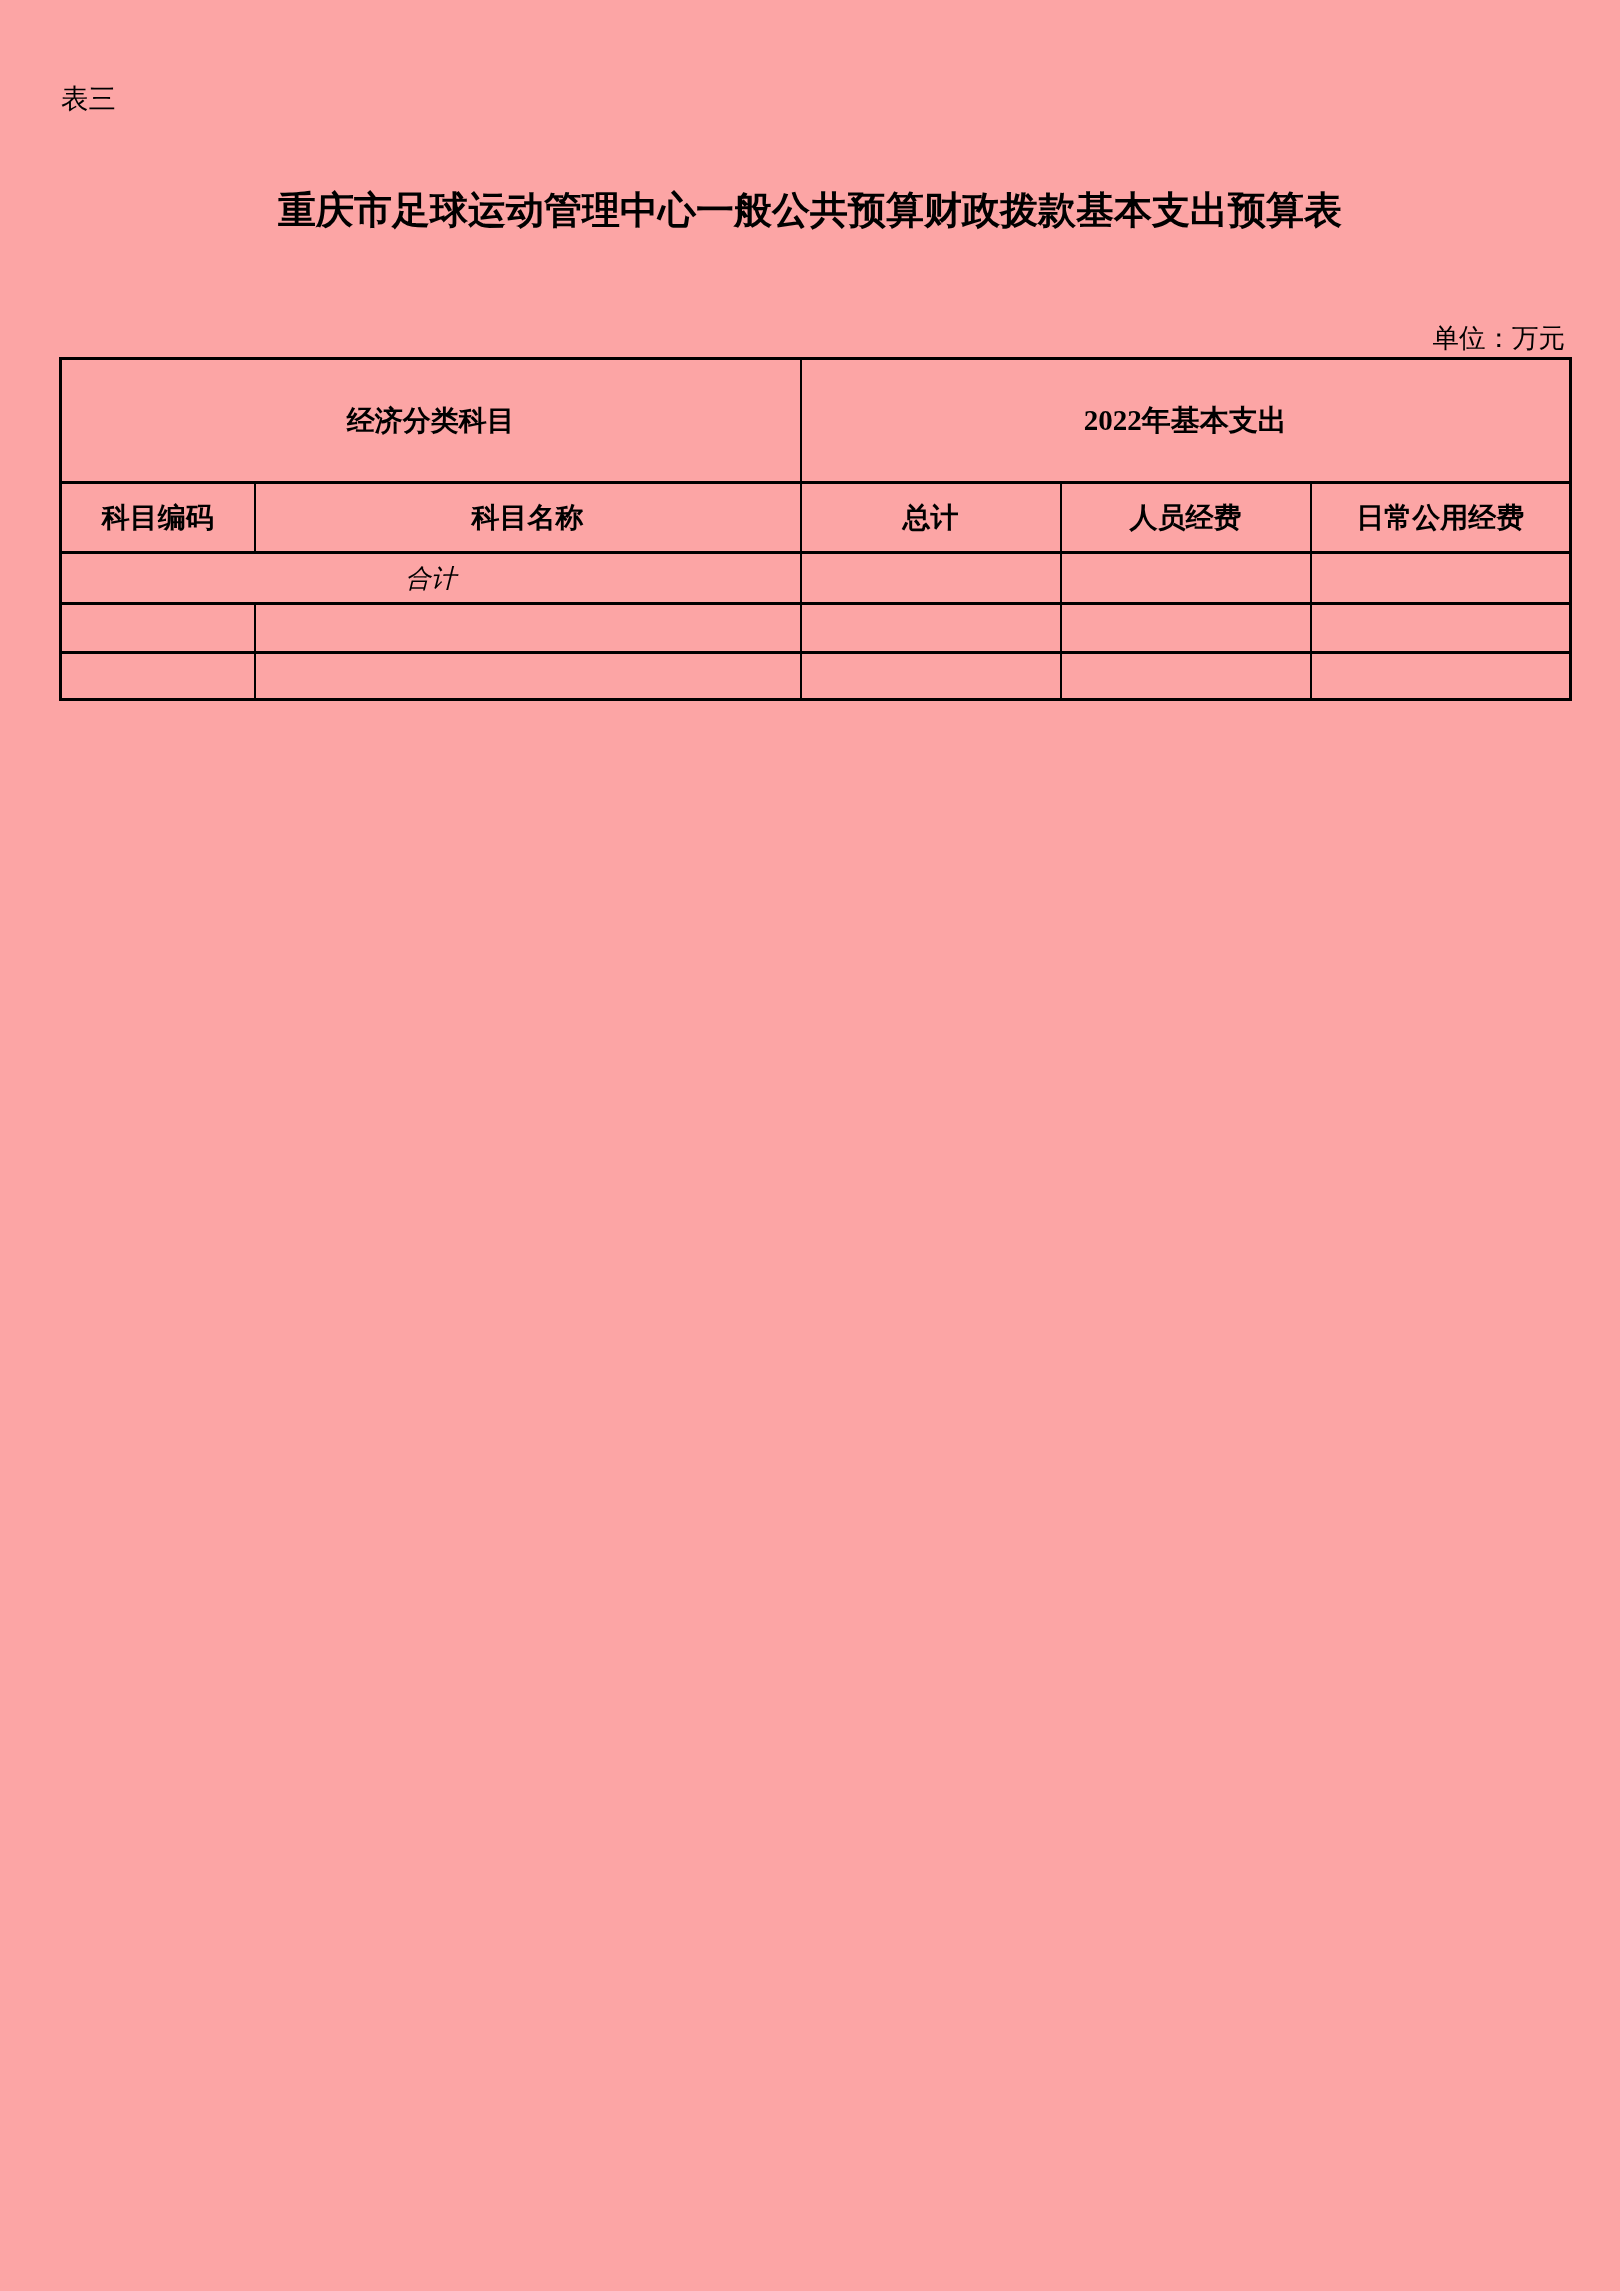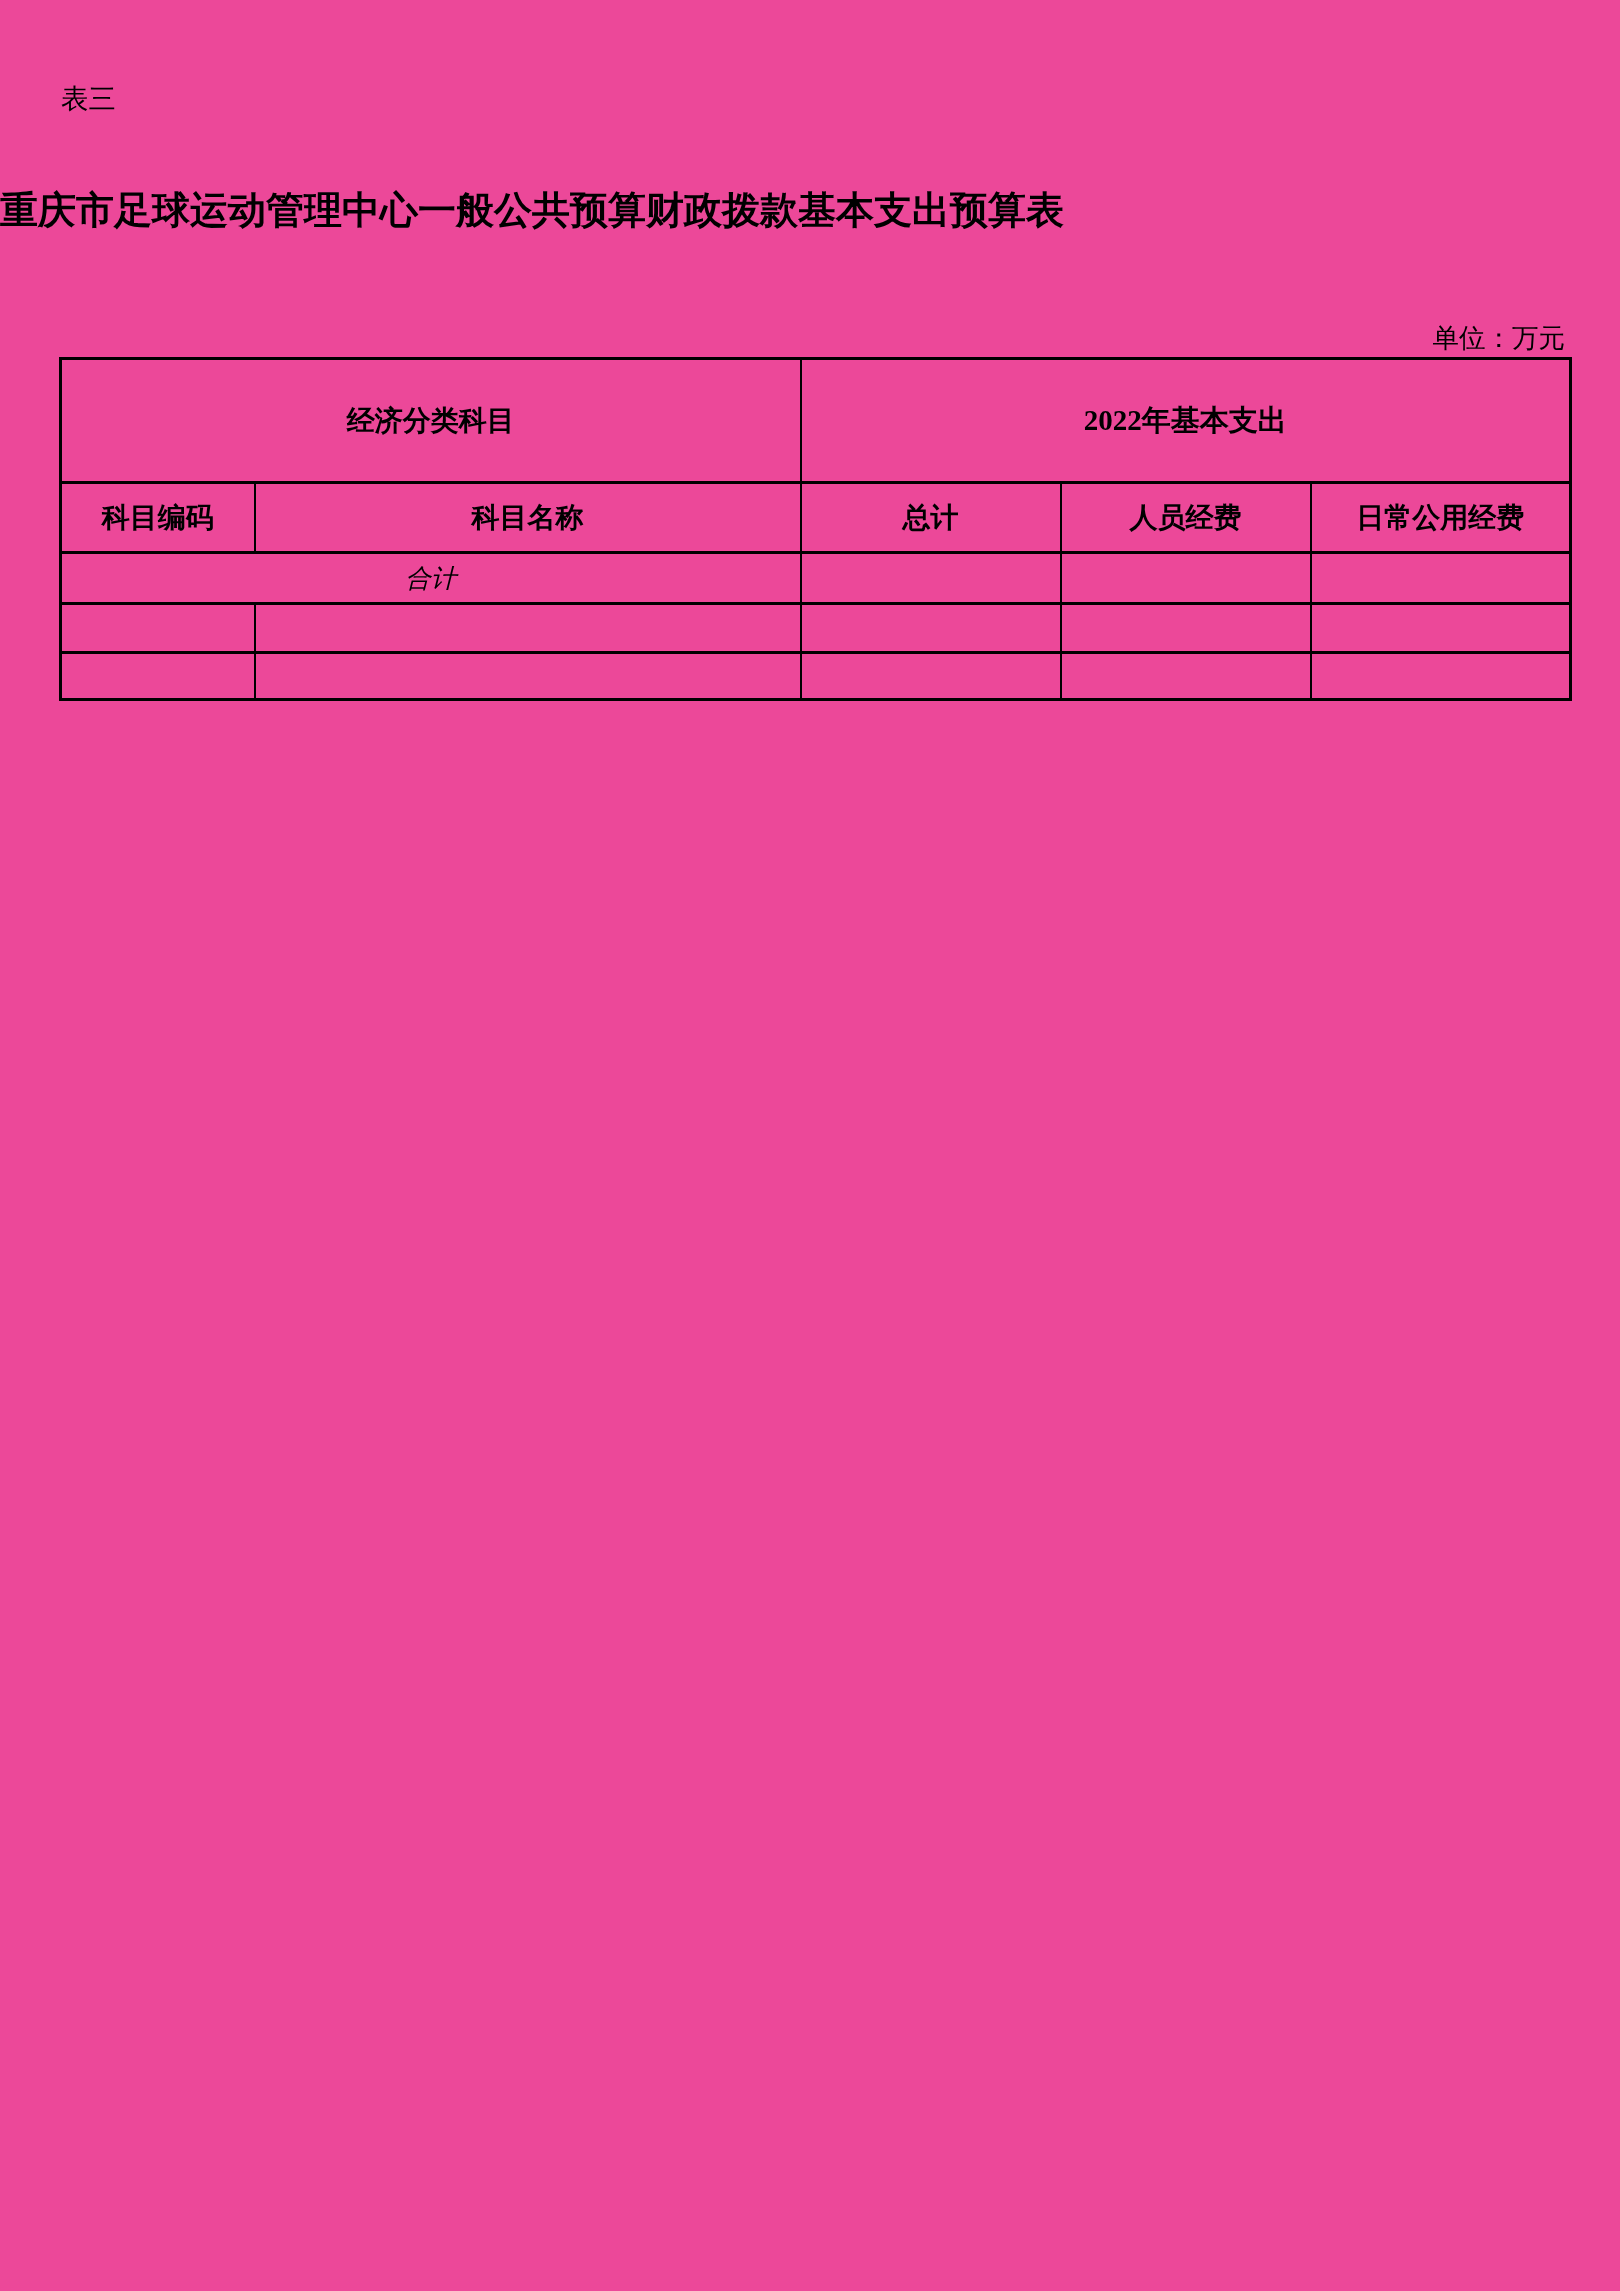--- a/index.html
+++ b/index.html
@@ -4,38 +4,39 @@
 <style>
   html, body {
     margin: 0;
     padding: 0;
     background: #ffffff;
   }
   .page {
     position: relative;
     width: 1620px;
     height: 2292px;
-    background: #ec4899;
+    background: #fca5a5;
     color: #000000;
     overflow: hidden;
   }
   .sheet-label {
     position: absolute;
     left: 61px;
     top: 82px;
     font-family: "DejaVu Serif", "Liberation Serif", serif;
     font-size: 27.4px;
     line-height: 33px;
     color: #000000;
   }
   .doc-title {
     position: absolute;
     left: 0;
     right: 0;
     top: 186px;
+    text-align: center;
     font-family: "Liberation Serif", "DejaVu Serif", serif;
     font-weight: bold;
     font-size: 38px;
     line-height: 49px;
     color: #000000;
     white-space: nowrap;
   }
   .unit-note {
     position: absolute;
     right: 55px;

